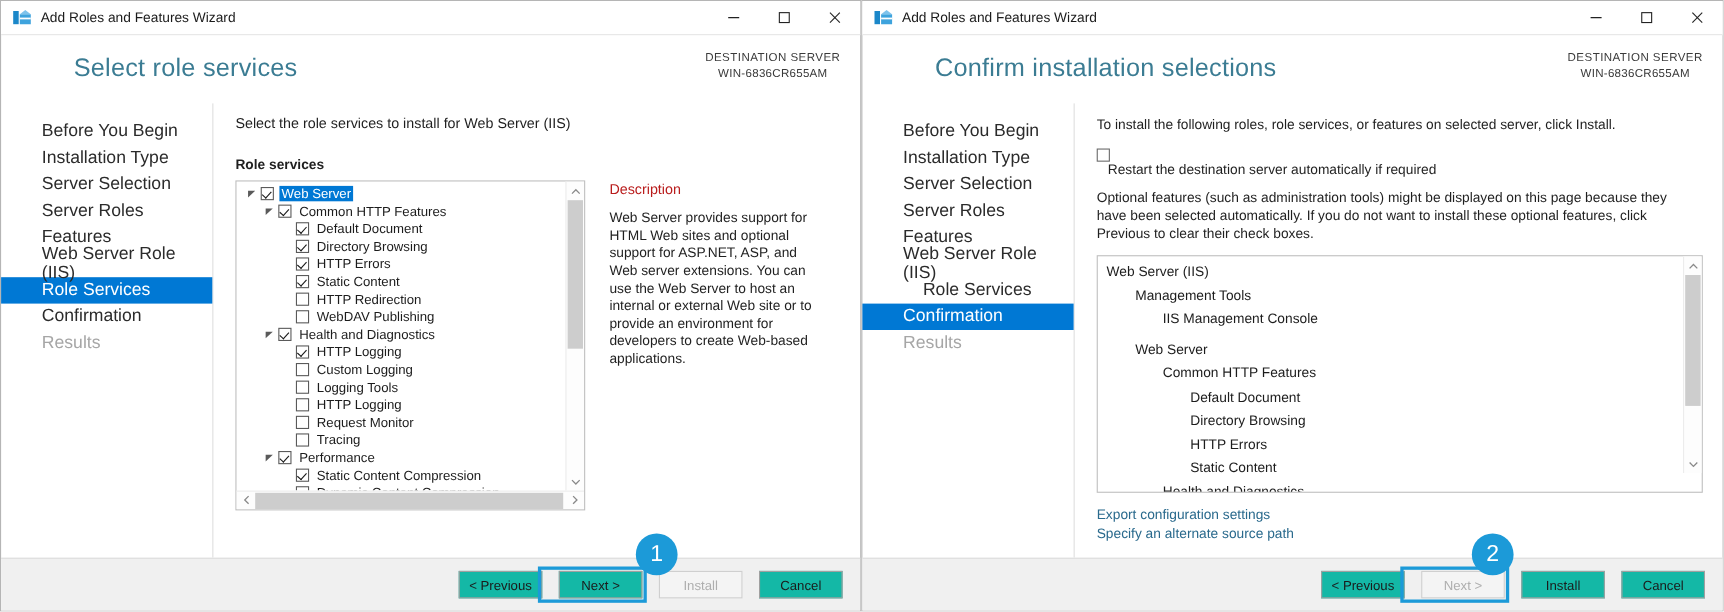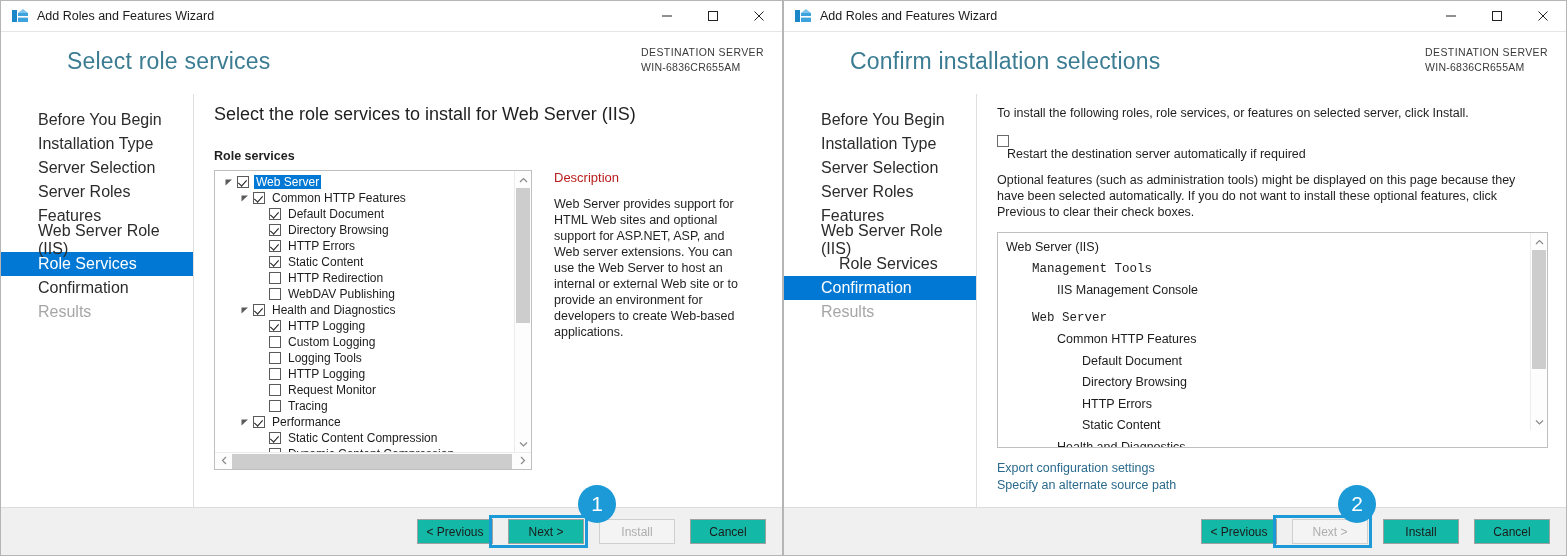--- a/index.html
+++ b/index.html
@@ -37,21 +37,21 @@
   }
   .win-btn svg { display:block; }
 
   
   .page-head { position: relative; height: 62px; flex: 0 0 62px; margin-left: 44px; }
   .page-title {
     position: absolute; left: 22px; top: 16px;
     font-size: 23px; color: #3b7c93; font-weight: 400; letter-spacing: .2px;
   }
   .dest {
-    position: absolute; right: 18px; top: 13px; text-align: left;
+    position: absolute; right: 18px; top: 13px; text-align: center;
     font-size: 10.5px; color: #3a3a3a; line-height: 15px;
     letter-spacing: .25px;
   }
   .dest .dest-label { letter-spacing: .4px; }
 
   
   .body-row { display: flex; flex: 1 1 auto; min-height: 0; }
   .nav {
     width: 193px; flex: 0 0 193px; padding-top: 14px;
     border-right: 1px solid #dedede;
@@ -59,21 +59,21 @@
   .nav-item {
     height: 24px; display: flex; align-items: center;
     padding-left: 37px; font-size: 16px; color: #2b2b2b;
   }
   .nav-item.indent { padding-left: 55px; }
   .nav-item.active { background: #0078d4; color: #ffffff; margin-right: 0; }
   .nav-item.disabled { color: #a6a6a6; }
 
   .content { flex: 1 1 auto; position: relative; padding: 10px 18px 0 20px; min-width: 0;}
 
-  .intro { font-size: 18px; color: #1f1f1f; margin-top: 0px; }
+  .intro { font-size: 13px; color: #1f1f1f; margin-top: 0px; }
   .section-label { font-size: 12.5px; color: #1f1f1f; font-weight: bold; margin-top: 24px; }
 
   
   .cols { display: flex; margin-top: 7px; }
   .col-tree { width: 318px; flex: 0 0 318px; }
   .col-desc { flex: 1 1 auto; padding-left: 22px; padding-top: 0px; }
 
   .tree-box {
     border: 1px solid #bfbfbf; background: #fff; height: 300px;
     position: relative; overflow: hidden;
@@ -131,21 +131,21 @@
   .r-cb-label { font-size: 12.5px; color: #1f1f1f; margin-left: 10px; }
   .r-note { font-size: 12.5px; color: #1f1f1f; line-height: 16px; margin-top: 11px; width: 543px; }
 
   .sel-box {
     margin-top: 12px; border: 1px solid #bfbfbf; background: #fff;
     height: 216px; position: relative; overflow: hidden;
   }
   .sel-inner { position: absolute; left: 0; top: 0; right: 17px; bottom: 0; overflow: hidden; padding-top: 4px; }
   .srow { font-size: 12.5px; color: #1c1c1c; height: 21.5px; line-height: 21.5px; white-space: nowrap; }
   .s0 { padding-left: 8px; }
-  .s1 { padding-left: 34px; font-family: Liberation Mono, monospace; }
+  .s1 { padding-left: 34px; }
   .s2 { padding-left: 59px; }
   .s3 { padding-left: 84px; }
   .sgap { height: 6px; }
 
   .links { margin-top: 12px; }
   .link { font-size: 12.5px; color: #2a6a8d; line-height: 17px; display: block; text-decoration: none; }
 
   
   .footer {
     flex: 0 0 48px; height: 48px; background: #f0f0f0; border-top: 1px solid #dcdcdc;

